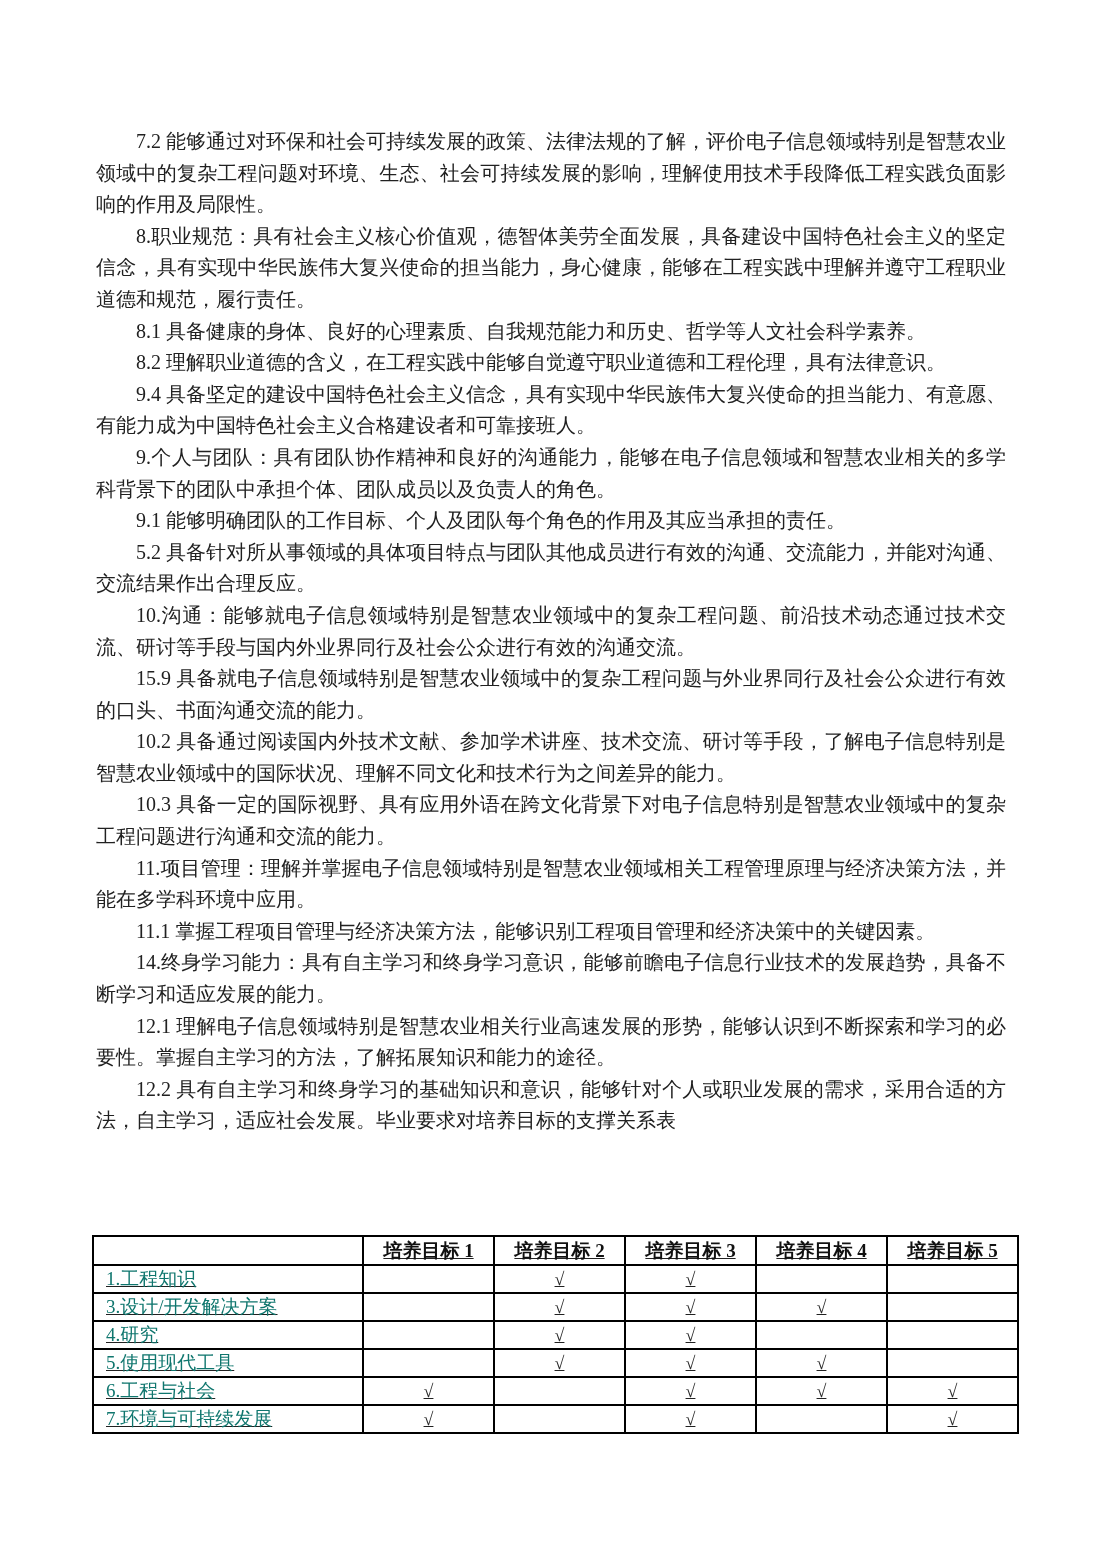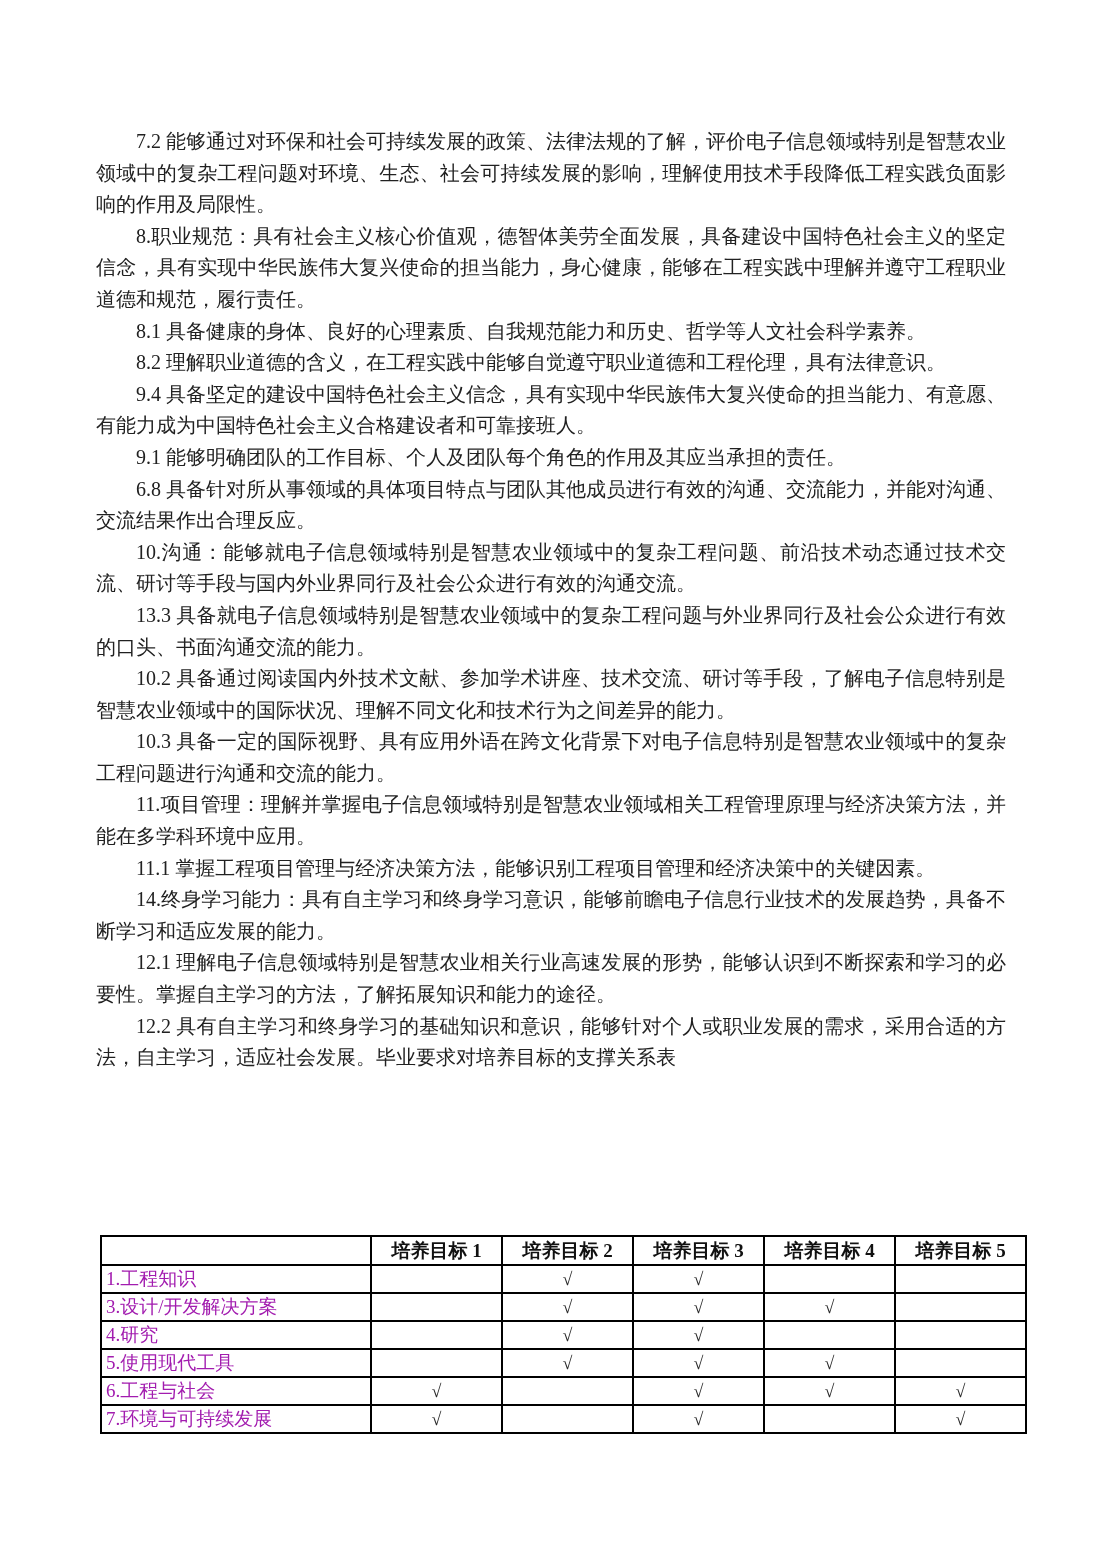--- a/index.html
+++ b/index.html
@@ -21,67 +21,69 @@
     text-align: justify;
   }
   .doc-text p {
     text-indent: 2em;
     margin: 0;
     word-break: break-all;
   }
 
   .support-table {
     position: absolute;
-    left: 100px;
+    left: 92px;
     top: 1235px;
     width: 925px;
     border-collapse: collapse;
     table-layout: fixed;
+    text-decoration: underline;
   }
   .support-table th,
   .support-table td {
     border: 2px solid #000000;
     overflow: hidden;
     vertical-align: middle;
   }
   .support-table th {
     font-size: 19px;
     font-weight: bold;
     text-align: center;
     height: 29px;
     color: #111111;
   }
   .support-table td.row-label {
     font-size: 19px;
     height: 23px;
-    padding-left: 4px;
+    padding-left: 12px;
     text-align: left;
-    color: #a21caf;
+    color: #0f766e;
   }
   .support-table td.mark {
     font-size: 18px;
     text-align: center;
     color: #2a2a2a;
   }
 </style>
 </head>
 <body>
 
 <main class="page">
 
   <section class="doc-text">
     <p>7.2 能够通过对环保和社会可持续发展的政策、法律法规的了解，评价电子信息领域特别是智慧农业领域中的复杂工程问题对环境、生态、社会可持续发展的影响，理解使用技术手段降低工程实践负面影响的作用及局限性。</p>
     <p>8.职业规范：具有社会主义核心价值观，德智体美劳全面发展，具备建设中国特色社会主义的坚定信念，具有实现中华民族伟大复兴使命的担当能力，身心健康，能够在工程实践中理解并遵守工程职业道德和规范，履行责任。</p>
     <p>8.1 具备健康的身体、良好的心理素质、自我规范能力和历史、哲学等人文社会科学素养。</p>
     <p>8.2 理解职业道德的含义，在工程实践中能够自觉遵守职业道德和工程伦理，具有法律意识。</p>
     <p>9.4 具备坚定的建设中国特色社会主义信念，具有实现中华民族伟大复兴使命的担当能力、有意愿、有能力成为中国特色社会主义合格建设者和可靠接班人。</p>
+    <p>9.个人与团队：具有团队协作精神和良好的沟通能力，能够在电子信息领域和智慧农业相关的多学科背景下的团队中承担个体、团队成员以及负责人的角色。</p>
     <p>9.1 能够明确团队的工作目标、个人及团队每个角色的作用及其应当承担的责任。</p>
-    <p>6.8 具备针对所从事领域的具体项目特点与团队其他成员进行有效的沟通、交流能力，并能对沟通、交流结果作出合理反应。</p>
+    <p>5.2 具备针对所从事领域的具体项目特点与团队其他成员进行有效的沟通、交流能力，并能对沟通、交流结果作出合理反应。</p>
     <p>10.沟通：能够就电子信息领域特别是智慧农业领域中的复杂工程问题、前沿技术动态通过技术交流、研讨等手段与国内外业界同行及社会公众进行有效的沟通交流。</p>
-    <p>13.3 具备就电子信息领域特别是智慧农业领域中的复杂工程问题与外业界同行及社会公众进行有效的口头、书面沟通交流的能力。</p>
+    <p>15.9 具备就电子信息领域特别是智慧农业领域中的复杂工程问题与外业界同行及社会公众进行有效的口头、书面沟通交流的能力。</p>
     <p>10.2 具备通过阅读国内外技术文献、参加学术讲座、技术交流、研讨等手段，了解电子信息特别是智慧农业领域中的国际状况、理解不同文化和技术行为之间差异的能力。</p>
     <p>10.3 具备一定的国际视野、具有应用外语在跨文化背景下对电子信息特别是智慧农业领域中的复杂工程问题进行沟通和交流的能力。</p>
     <p>11.项目管理：理解并掌握电子信息领域特别是智慧农业领域相关工程管理原理与经济决策方法，并能在多学科环境中应用。</p>
     <p>11.1 掌握工程项目管理与经济决策方法，能够识别工程项目管理和经济决策中的关键因素。</p>
     <p>14.终身学习能力：具有自主学习和终身学习意识，能够前瞻电子信息行业技术的发展趋势，具备不断学习和适应发展的能力。</p>
     <p>12.1 理解电子信息领域特别是智慧农业相关行业高速发展的形势，能够认识到不断探索和学习的必要性。掌握自主学习的方法，了解拓展知识和能力的途径。</p>
     <p>12.2 具有自主学习和终身学习的基础知识和意识，能够针对个人或职业发展的需求，采用合适的方法，自主学习，适应社会发展。毕业要求对培养目标的支撑关系表</p>
   </section>
 
   <table class="support-table">

